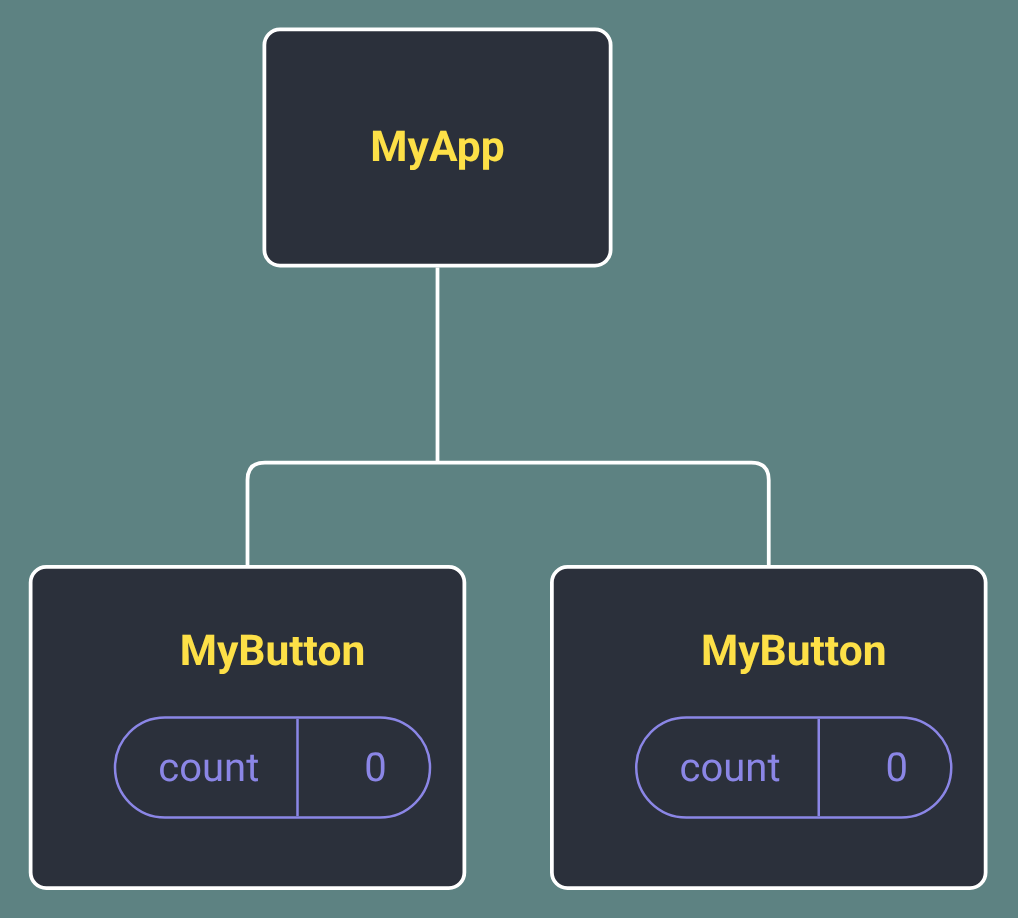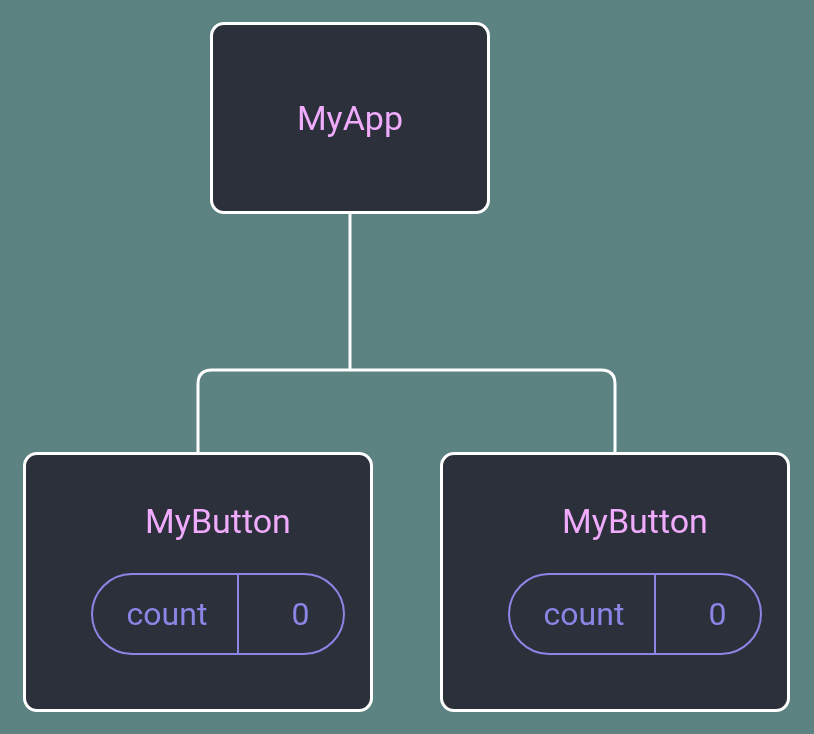--- a/index.html
+++ b/index.html
@@ -18,23 +18,23 @@
       position: absolute;
       background: #2b303b;
       border: 3px solid #ffffff;
       border-radius: 14px;
       display: flex;
       flex-direction: column;
       align-items: center;
       justify-content: center;
     }
     .node-title {
-      color: #f0abfc;
+      color: #fde047;
       font-size: 34px;
-      font-weight: 400;
+      font-weight: 700;
     }
     .root-node {
       left: 210px;
       top: 22px;
       width: 280px;
       height: 192px;
     }
     .child-node {
       top: 452px;
       width: 350px;

